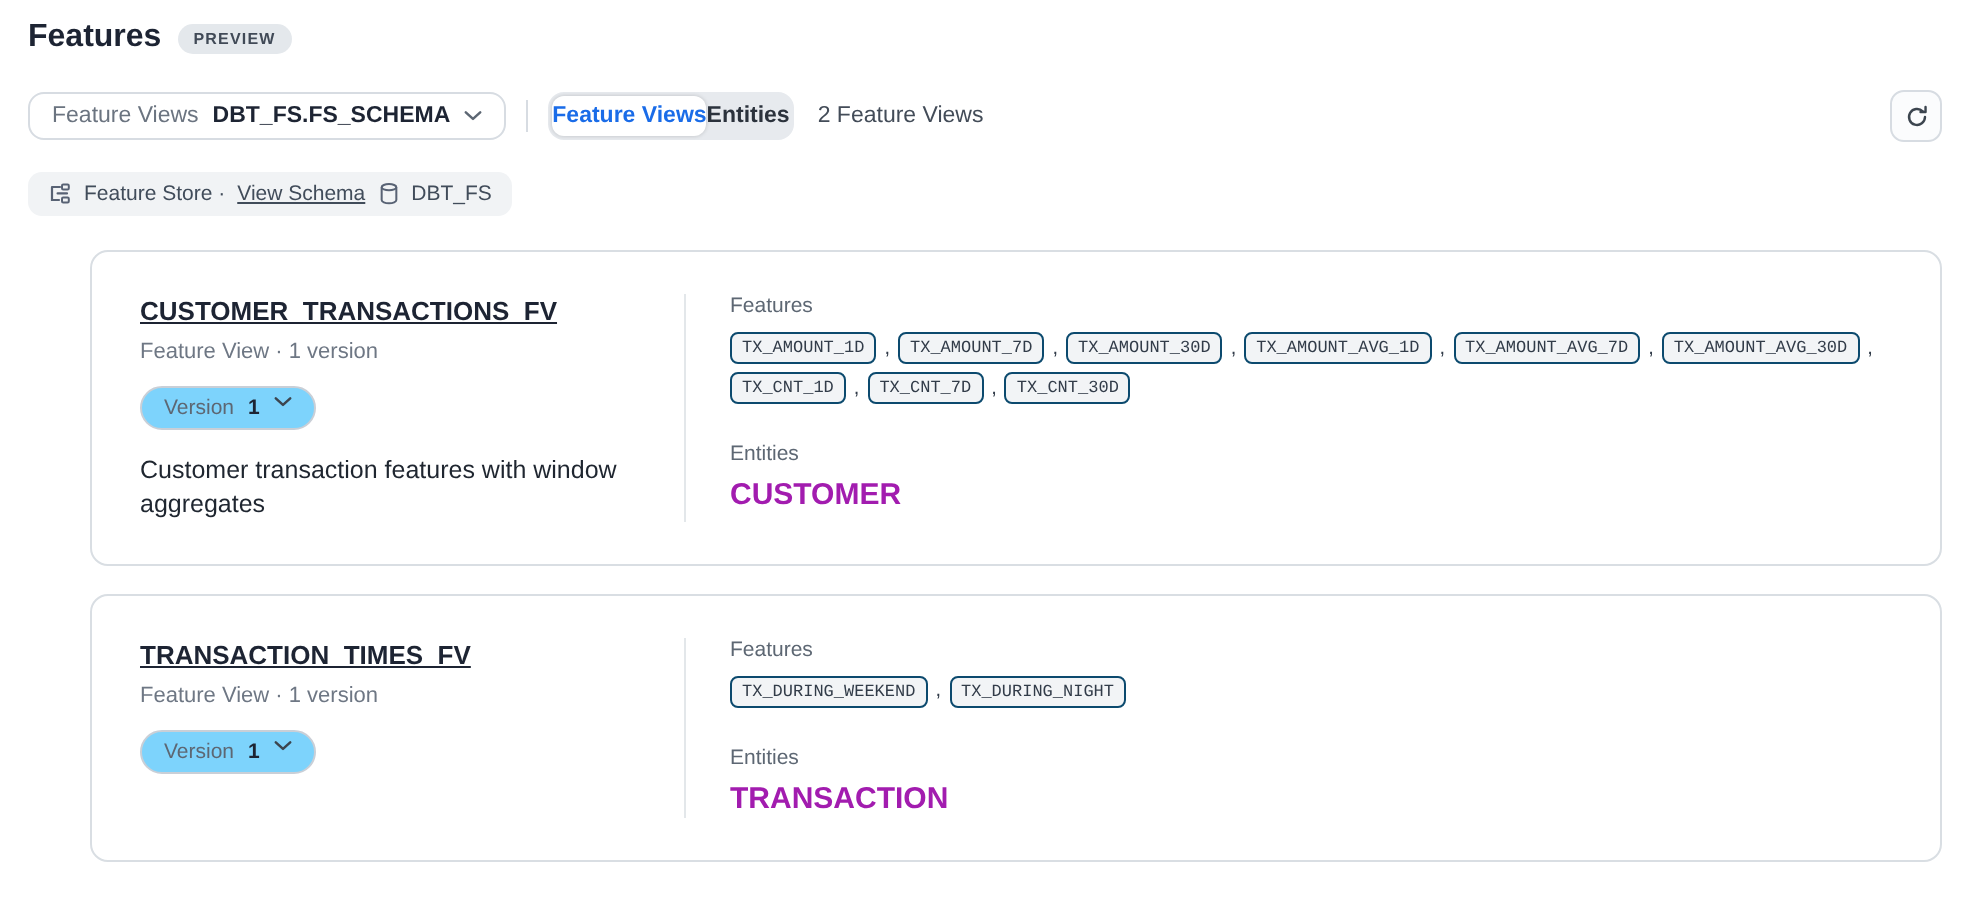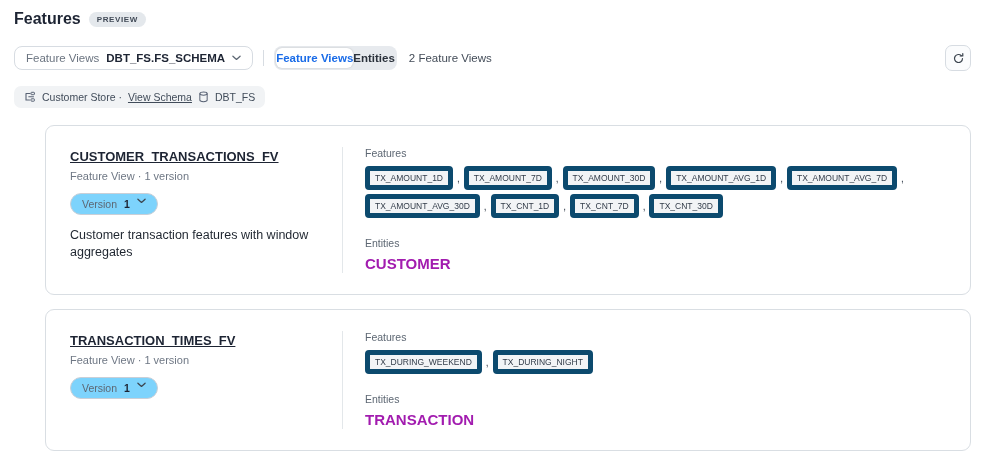--- a/index.html
+++ b/index.html
@@ -49,22 +49,22 @@
   .card-subtitle { font-size: 11px; color: #6e7784; margin-top: 5px; }
   .version-pill { display: inline-flex; align-items: flex-start; gap: 7px;
     border: 1px solid #c9cfd7; border-radius: 12px; padding: 4px 11px; font-size: 10.5px;
     margin-top: 11px; cursor: pointer; background: #7dd3fc; }
   .version-label { color: #5d6773; }
   .version-value { font-weight: bold; color: #1d2433; }
   .card-desc { font-size: 12.5px; color: #1f2630; margin-top: 12px; line-height: 1.35;
     max-width: 248px; }
   .section-label { font-size: 10.5px; color: #5d6773; }
   .chips { display: flex; flex-wrap: wrap; align-items: center; gap: 4px 3px; margin-top: 7px; }
-  .chip { font-family: Liberation Sans, sans-serif; font-size: 8.5px; color: #323c49;
-    background: #f2f4f6; border: 5px solid #0c4a6e; border-radius: 4px; padding: 2px 5px;
+  .chip { font-family: Liberation Mono, monospace; font-size: 8.5px; color: #323c49;
+    background: #f2f4f6; border: 1px solid #0c4a6e; border-radius: 4px; padding: 2px 5px;
     white-space: nowrap; }
   .comma { font-size: 10px; color: #323c49; margin: 0 1px; }
   .entities-block { margin-top: 19px; }
   .entity-link { display: inline-block; margin-top: 6px; font-size: 15px; font-weight: bold;
     color: #a21caf; cursor: pointer; }
   svg { display: block; }
 </style>
 </head>
 <body>
 
@@ -105,21 +105,21 @@
 
   
   <div class="breadcrumb">
     <span class="bc-icon">
       <svg width="12" height="12" viewBox="0 0 12 12">
         <path d="M2 2.5h4M2 2.5v6.5h3.5M4.8 5.7h4.7" fill="none" stroke="#586274" stroke-width="1.1" stroke-linecap="round"></path>
         <rect x="7" y="1.3" width="3.4" height="2.4" rx="0.6" fill="none" stroke="#586274" stroke-width="1"></rect>
         <rect x="7" y="7.8" width="3.4" height="2.4" rx="0.6" fill="none" stroke="#586274" stroke-width="1"></rect>
       </svg>
     </span>
-    <span>Customer Store ·</span>
+    <span>Feature Store ·</span>
     <span class="link-plain">View Schema</span>
     <span class="bc-icon">
       <svg width="11" height="12" viewBox="0 0 12 13">
         <ellipse cx="6" cy="2.8" rx="4" ry="1.7" fill="none" stroke="#586274" stroke-width="1.1"></ellipse>
         <path d="M2 2.8v7c0 1 1.8 1.8 4 1.8s4-.8 4-1.8v-7" fill="none" stroke="#586274" stroke-width="1.1"></path>
       </svg>
     </span>
     <span>DBT_FS</span>
   </div>
 

